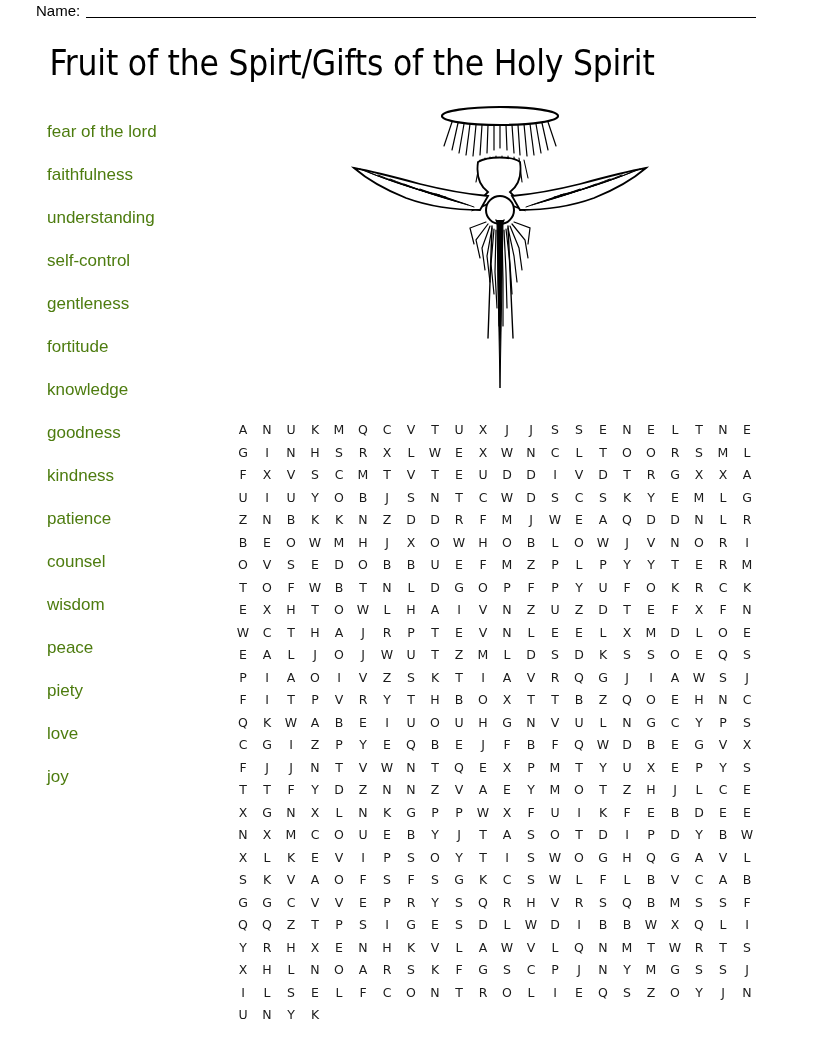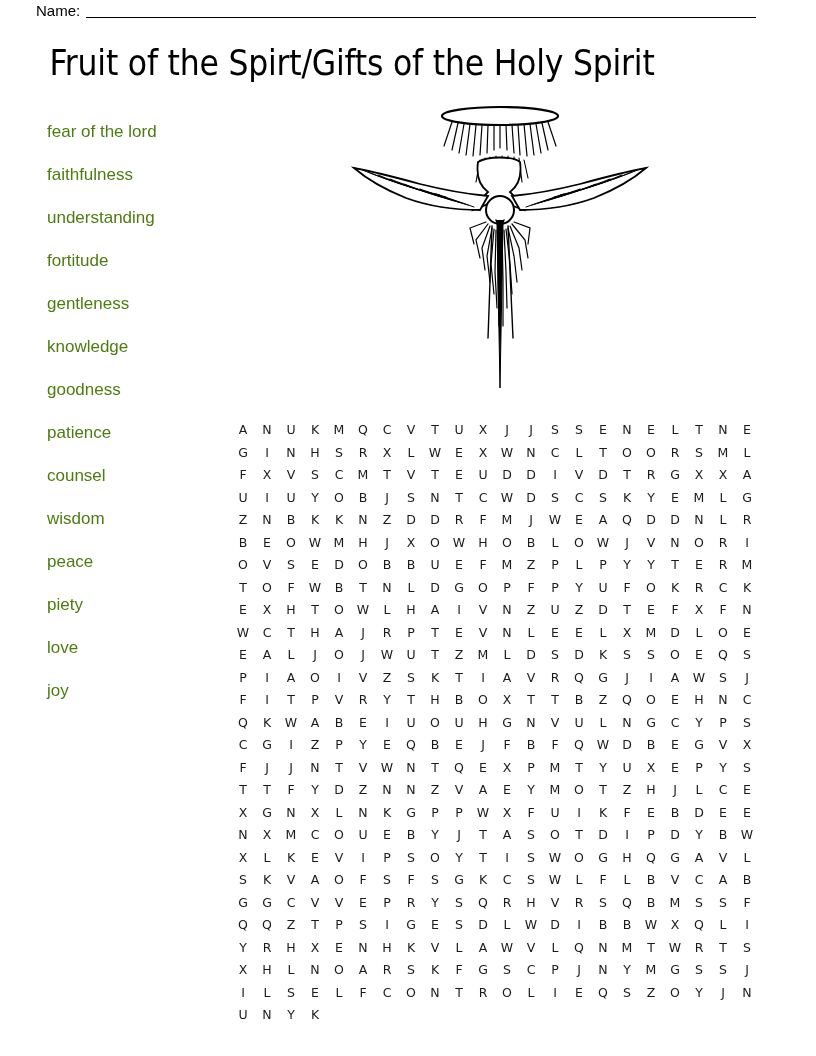--- a/index.html
+++ b/index.html
@@ -99,24 +99,26 @@
   <span class="name-label">Name:</span>
   <span class="name-rule"></span>
 </div>
 
 <div class="title">Fruit of the Spirt/Gifts of the Holy Spirit</div>
 
 <div class="word-list">
     <div class="word-item">fear of the lord</div>
     <div class="word-item">faithfulness</div>
     <div class="word-item">understanding</div>
+    <div class="word-item">self-control</div>
+    <div class="word-item">gentleness</div>
     <div class="word-item">fortitude</div>
-    <div class="word-item">gentleness</div>
     <div class="word-item">knowledge</div>
     <div class="word-item">goodness</div>
+    <div class="word-item">kindness</div>
     <div class="word-item">patience</div>
     <div class="word-item">counsel</div>
     <div class="word-item">wisdom</div>
     <div class="word-item">peace</div>
     <div class="word-item">piety</div>
     <div class="word-item">love</div>
     <div class="word-item">joy</div>
   </div>
 
 <div class="dove">

